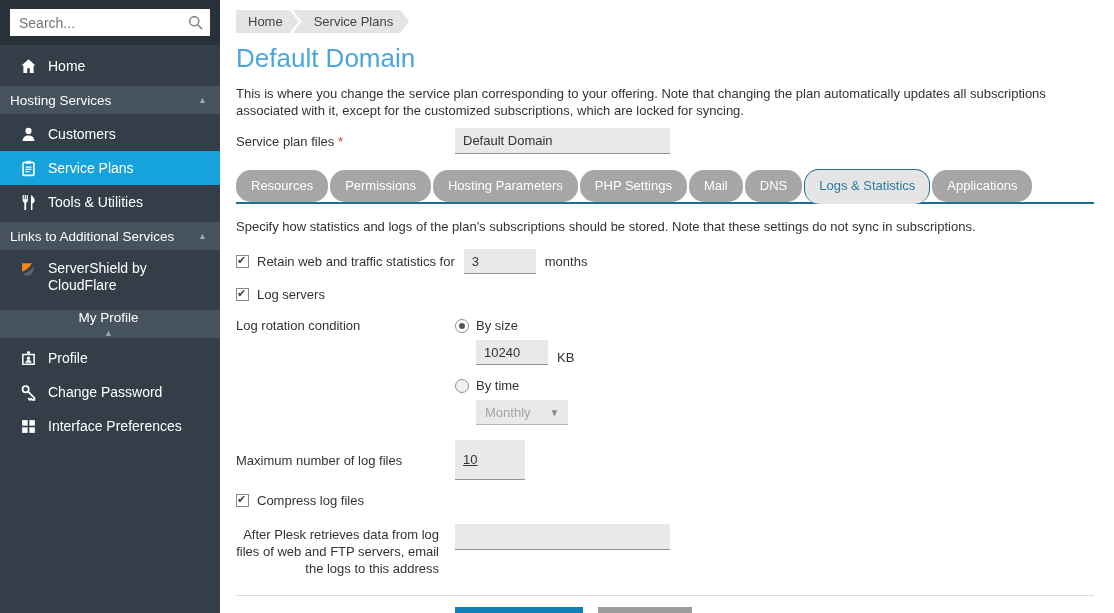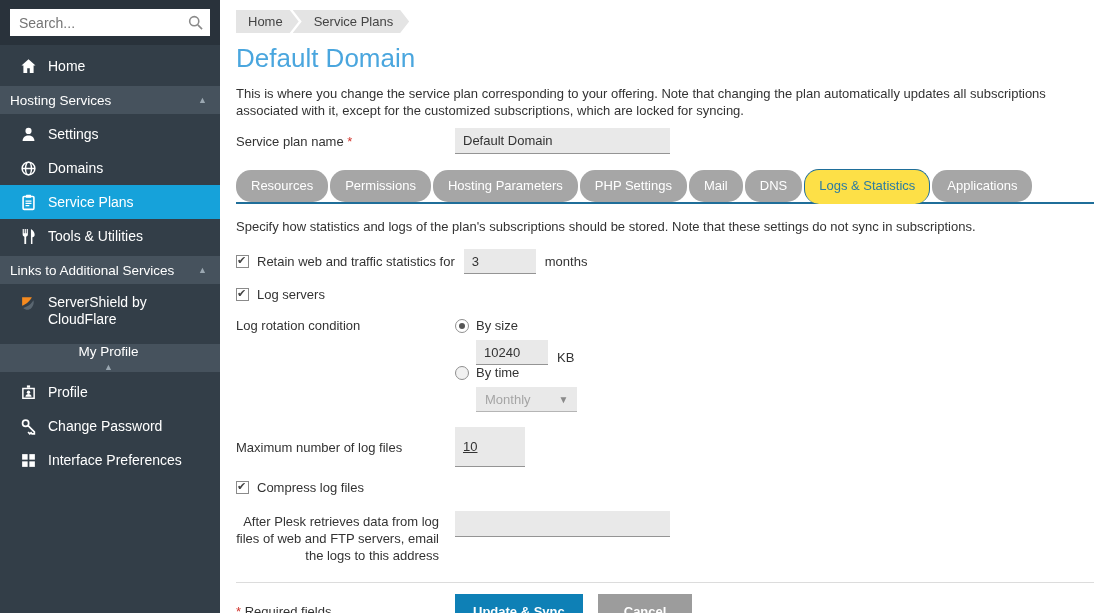--- a/index.html
+++ b/index.html
@@ -58,21 +58,21 @@
     background: #e9e9e9; border: 0; border-bottom: 1px solid #949494;
     font-family: inherit; font-size: 13px; color: #333; padding: 0 8px; height: 26px; outline: none;
   }
   .w215 { width: 215px; }
   .w72 { width: 72px; height: 25px; }
   .w70 { width: 70px; height: 40px; text-decoration: underline; }
 
   .tabs { display: flex; align-items: flex-end; border-bottom: 2px solid #1f6e99; margin-top: 15px; }
   .tab { background: #a6a6a6; color: #fff; padding: 8px 15px 9px; margin-right: 2px; font-size: 13px; cursor: pointer; white-space: nowrap; border-radius: 15px; }
   .tab.active {
-    background: #fde047; color: #2b7ba3; border: 1px solid #1f6e99; border-bottom: 0;
+    background: #e5e5e5; color: #2b7ba3; border: 1px solid #1f6e99; border-bottom: 0;
     margin-bottom: -2px; padding: 8px 14px 11px; position: relative;
   }
 
   .section-desc { margin-top: 14px; line-height: 17px; }
 
   .check-row { display: flex; align-items: center; margin-top: 13px; }
   .check-row.first { margin-top: 14px; }
   .checkbox { width: 13px; height: 13px; border: 1px solid #8a8a8a; background: #fff; margin-right: 8px; position: relative; flex: none; cursor: pointer; }
   .checkbox.checked::after {
     content: "✔"; font-family: "DejaVu Sans", sans-serif; position: absolute;
@@ -81,25 +81,25 @@
   .inline-input { margin: 0 9px; }
 
   .radio { width: 14px; height: 14px; border: 1px solid #8f8f8f; border-radius: 50%; background: #f1f1f1; margin-right: 7px; flex: none; position: relative; cursor: pointer; }
   .radio.selected { background: #fff; }
   .radio.selected::after { content: ""; position: absolute; left: 3px; top: 3px; width: 6px; height: 6px; border-radius: 50%; background: #555; }
 
   .row-cond { margin-top: 16px; align-items: flex-start; }
   .radio-line { display: flex; align-items: center; }
   .cond-input-line { margin: 7px 0 0 21px; display: flex; align-items: flex-end; }
   .unit { margin-left: 9px; }
-  .by-time { }
+  .by-time { margin-top: 13px; }
   .select {
     margin: 7px 0 0 21px; display: inline-flex; align-items: center;
     background: #e9e9e9; border-bottom: 1px solid #b5b5b5; height: 25px;
-    padding: 0 9px; color: #a5a5a5; gap: 28px; cursor: default;
+    padding: 0 9px; color: #a5a5a5; gap: 19px; cursor: default;
   }
   .select .sel-caret { font-size: 10px; color: #8a8a8a; }
 
   .row-max { margin-top: 15px; }
   .row-email { margin-top: 16px; align-items: flex-start; }
   .row-email .label-col { line-height: 17px; padding-top: 2px; text-align: right; }
 
   .divider { border-top: 1px solid #dcdcdc; margin-top: 18px; }
   .footer-row { display: flex; align-items: center; margin-top: 11px; }
   .footer-note { width: 219px; flex: none; }
@@ -141,33 +141,21 @@
       <span class="caret">▲</span>
     </div>
     <div class="nav-group">
       <div class="nav-item">
         <span class="ico">
           <svg viewBox="0 0 16 16" width="17" height="17" fill="currentColor">
               <circle cx="8" cy="4.6" r="2.9"></circle>
               <path d="M2.4 14c.3-3.3 2.6-5 5.6-5s5.3 1.7 5.6 5z"></path>
             </svg>
         </span>
-        <span class="lbl">Settings</span>
-      </div>
-      <div class="nav-item">
-        <span class="ico">
-          <svg viewBox="0 0 16 16" width="17" height="17">
-              <g fill="none" stroke="currentColor" stroke-width="1.4">
-                <circle cx="8" cy="8" r="6"></circle>
-                <ellipse cx="8" cy="8" rx="2.8" ry="6"></ellipse>
-                <path d="M2 8h12"></path>
-              </g>
-            </svg>
-        </span>
-        <span class="lbl">Domains</span>
+        <span class="lbl">Customers</span>
       </div>
       <div class="nav-item active">
         <span class="ico">
           <svg viewBox="0 0 16 16" width="17" height="17">
               <rect x="2.9" y="2.3" width="10.2" height="12.2" rx="1" fill="none" stroke="currentColor" stroke-width="1.5"></rect>
               <rect x="5.6" y="0.8" width="4.8" height="2.8" rx="0.6" fill="currentColor"></rect>
               <path d="M5.2 6.6h5.6M5.2 8.8h5.6M5.2 11h3.6" stroke="currentColor" stroke-width="1.2" fill="none"></path>
             </svg>
         </span>
         <span class="lbl">Service Plans</span>
@@ -246,21 +234,21 @@
       <span class="crumb">Home</span>
       <span class="crumb">Service Plans</span>
     </div>
 
     <h1 class="page-title">Default Domain</h1>
 
     <p class="page-desc">This is where you change the service plan corresponding to your offering. Note that changing the plan automatically updates all subscriptions associated with it, except for the customized subscriptions, which are locked for syncing.</p>
 
     <div class="form-row row-spn">
       <span class="label-col">
-        <span>Service plan name</span>
+        <span>Service plan files</span>
         <span class="required">*</span>
       </span>
       <input class="input w215" type="text" value="Default Domain" style="">
     </div>
 
     <div class="tabs">
       <span class="tab">Resources</span>
       <span class="tab">Permissions</span>
       <span class="tab">Hosting Parameters</span>
       <span class="tab">PHP Settings</span>

